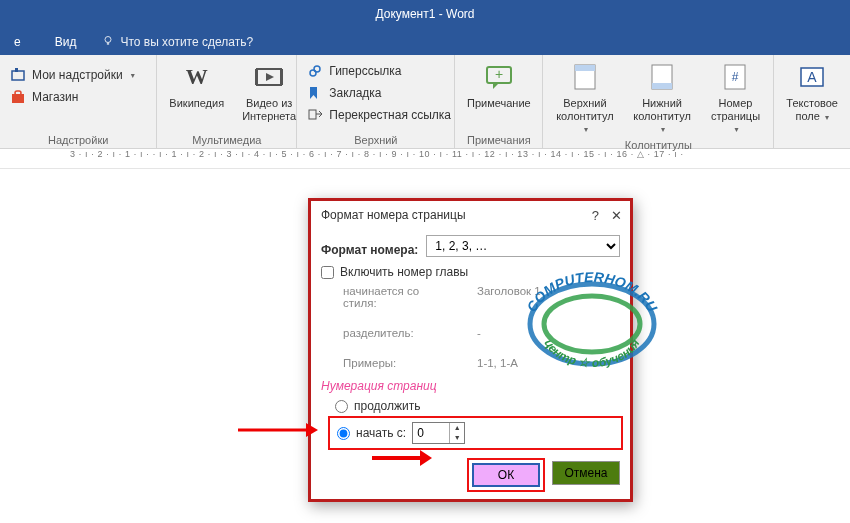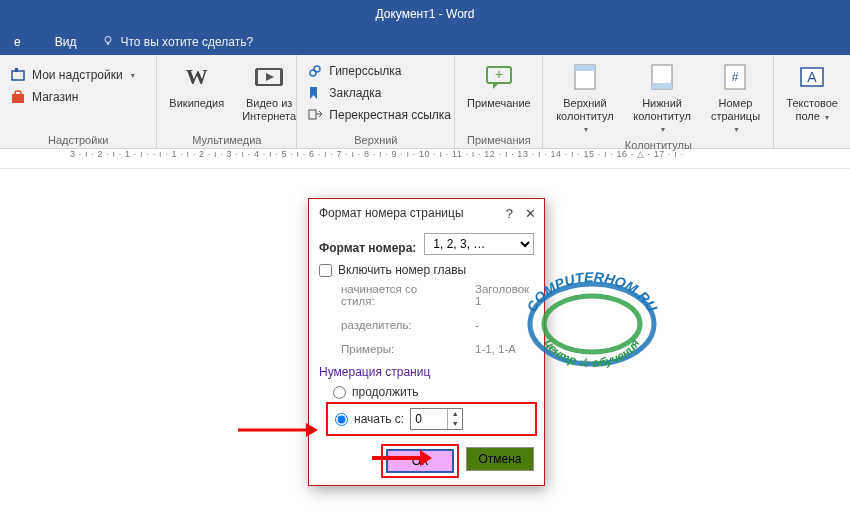--- a/index.html
+++ b/index.html
@@ -27,32 +27,32 @@
   .drop { font-size: 8px; color: #666; margin-left: 2px; }
 
   
   .ruler { height: 20px; background: #fff; border-bottom: 1px solid #e5e5e5; font-size: 9px; color: #777; padding-left: 70px; white-space: nowrap; overflow: hidden; letter-spacing: .5px; }
 
   
   .arrow1 { position: absolute; left: 238px; top: 420px; width: 80px; height: 20px; }
   .arrow2 { position: absolute; left: 372px; top: 448px; width: 60px; height: 20px; }
 
   
-  .dialog { position: absolute; left: 308px; top: 198px; width: 237px; background: #fff; border: 1px solid #b91c1c; box-shadow: 2px 4px 14px rgba(0,0,0,.35); }
+  .dialog { position: absolute; left: 308px; top: 198px; width: 325px; background: #fff; border: 3px solid #b91c1c; box-shadow: 2px 4px 14px rgba(0,0,0,.35); }
   .dlg-title { height: 28px; display: flex; align-items: center; justify-content: space-between; padding: 0 8px 0 10px; font-size: 12px; color: #333; }
   .dlg-title .ctrls { display: flex; gap: 12px; font-size: 13px; color: #444; }
   .dlg-body { padding: 6px 10px 10px; font-size: 12px; color: #333; }
   .row { display: flex; align-items: flex-end; gap: 8px; margin-bottom: 8px; }
   .row label.head { font-weight: bold; font-size: 12px; }
   select.combo, input.spin { font-size: 12px; border: 1px solid #a7a7a7; background: #fff; padding: 2px 4px; }
   select.combo { flex: 1; height: 22px; }
   .chkrow { display: flex; align-items: center; gap: 6px; margin-bottom: 6px; }
-  .sub { margin-left: 22px; color: #888; font-size: 11.5px; display: grid; grid-template-columns: 110px 1fr; row-gap: 12px; margin-bottom: 10px; }
+  .sub { margin-left: 22px; color: #888; font-size: 11.5px; display: grid; grid-template-columns: 110px 1fr; row-gap: 18px; margin-bottom: 10px; }
   .sub .val { color: #888; margin-left: 24px; }
-  .section-head { font-size: 12px; color: #4c1d95; margin: 4px 0 6px; }
+  .section-head { font-size: 12px; color: #ec4899; margin: 4px 0 6px; font-style: italic; }
   .radio-row { margin-left: 14px; display: flex; align-items: center; gap: 6px; margin-bottom: 6px; font-size: 12px; }
   .spinwrap { display: inline-flex; border: 1px solid #7a7a7a; height: 22px; }
   .spinwrap input { border: none; width: 36px; padding: 0 4px; font-size: 12px; outline: none; }
   .spinbtns { display: flex; flex-direction: column; border-left: 1px solid #aaa; }
   .spinbtns span { font-size: 7px; line-height: 10px; width: 14px; text-align: center; cursor: pointer; color: #444; }
   .hl-red { outline: 2px solid #e11; outline-offset: 1px; }
   .btnrow { display: flex; justify-content: flex-end; gap: 10px; margin-top: 14px; }
   .btn { min-width: 68px; height: 24px; font-size: 12px; border: 1px solid #8f8f8f; background: #4d7c0f; cursor: pointer; }
   .btn.primary { border: 2px solid #2a5db0; background: #f0abfc; }
 

